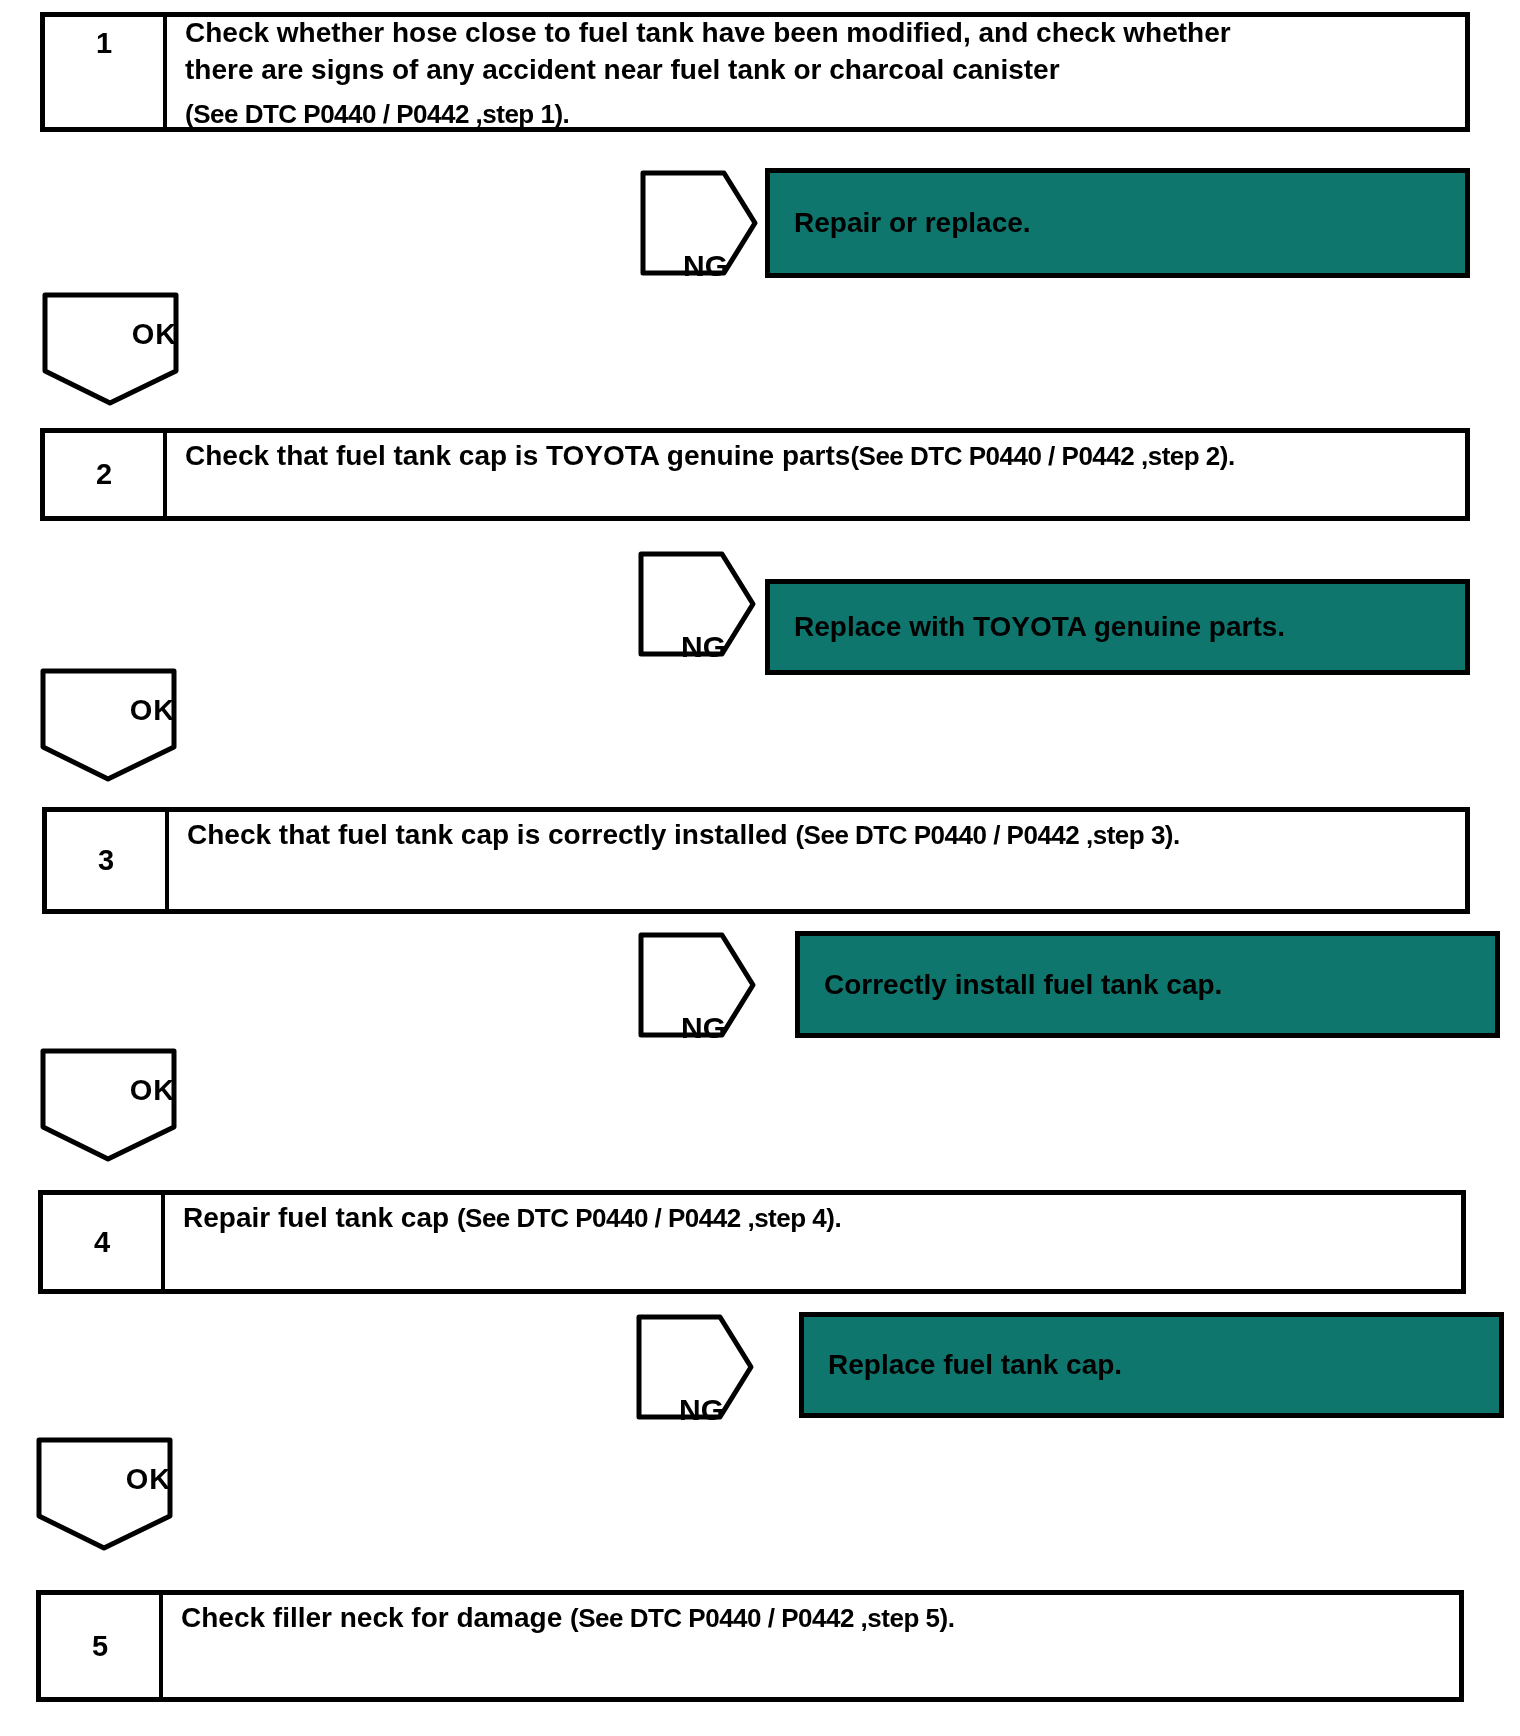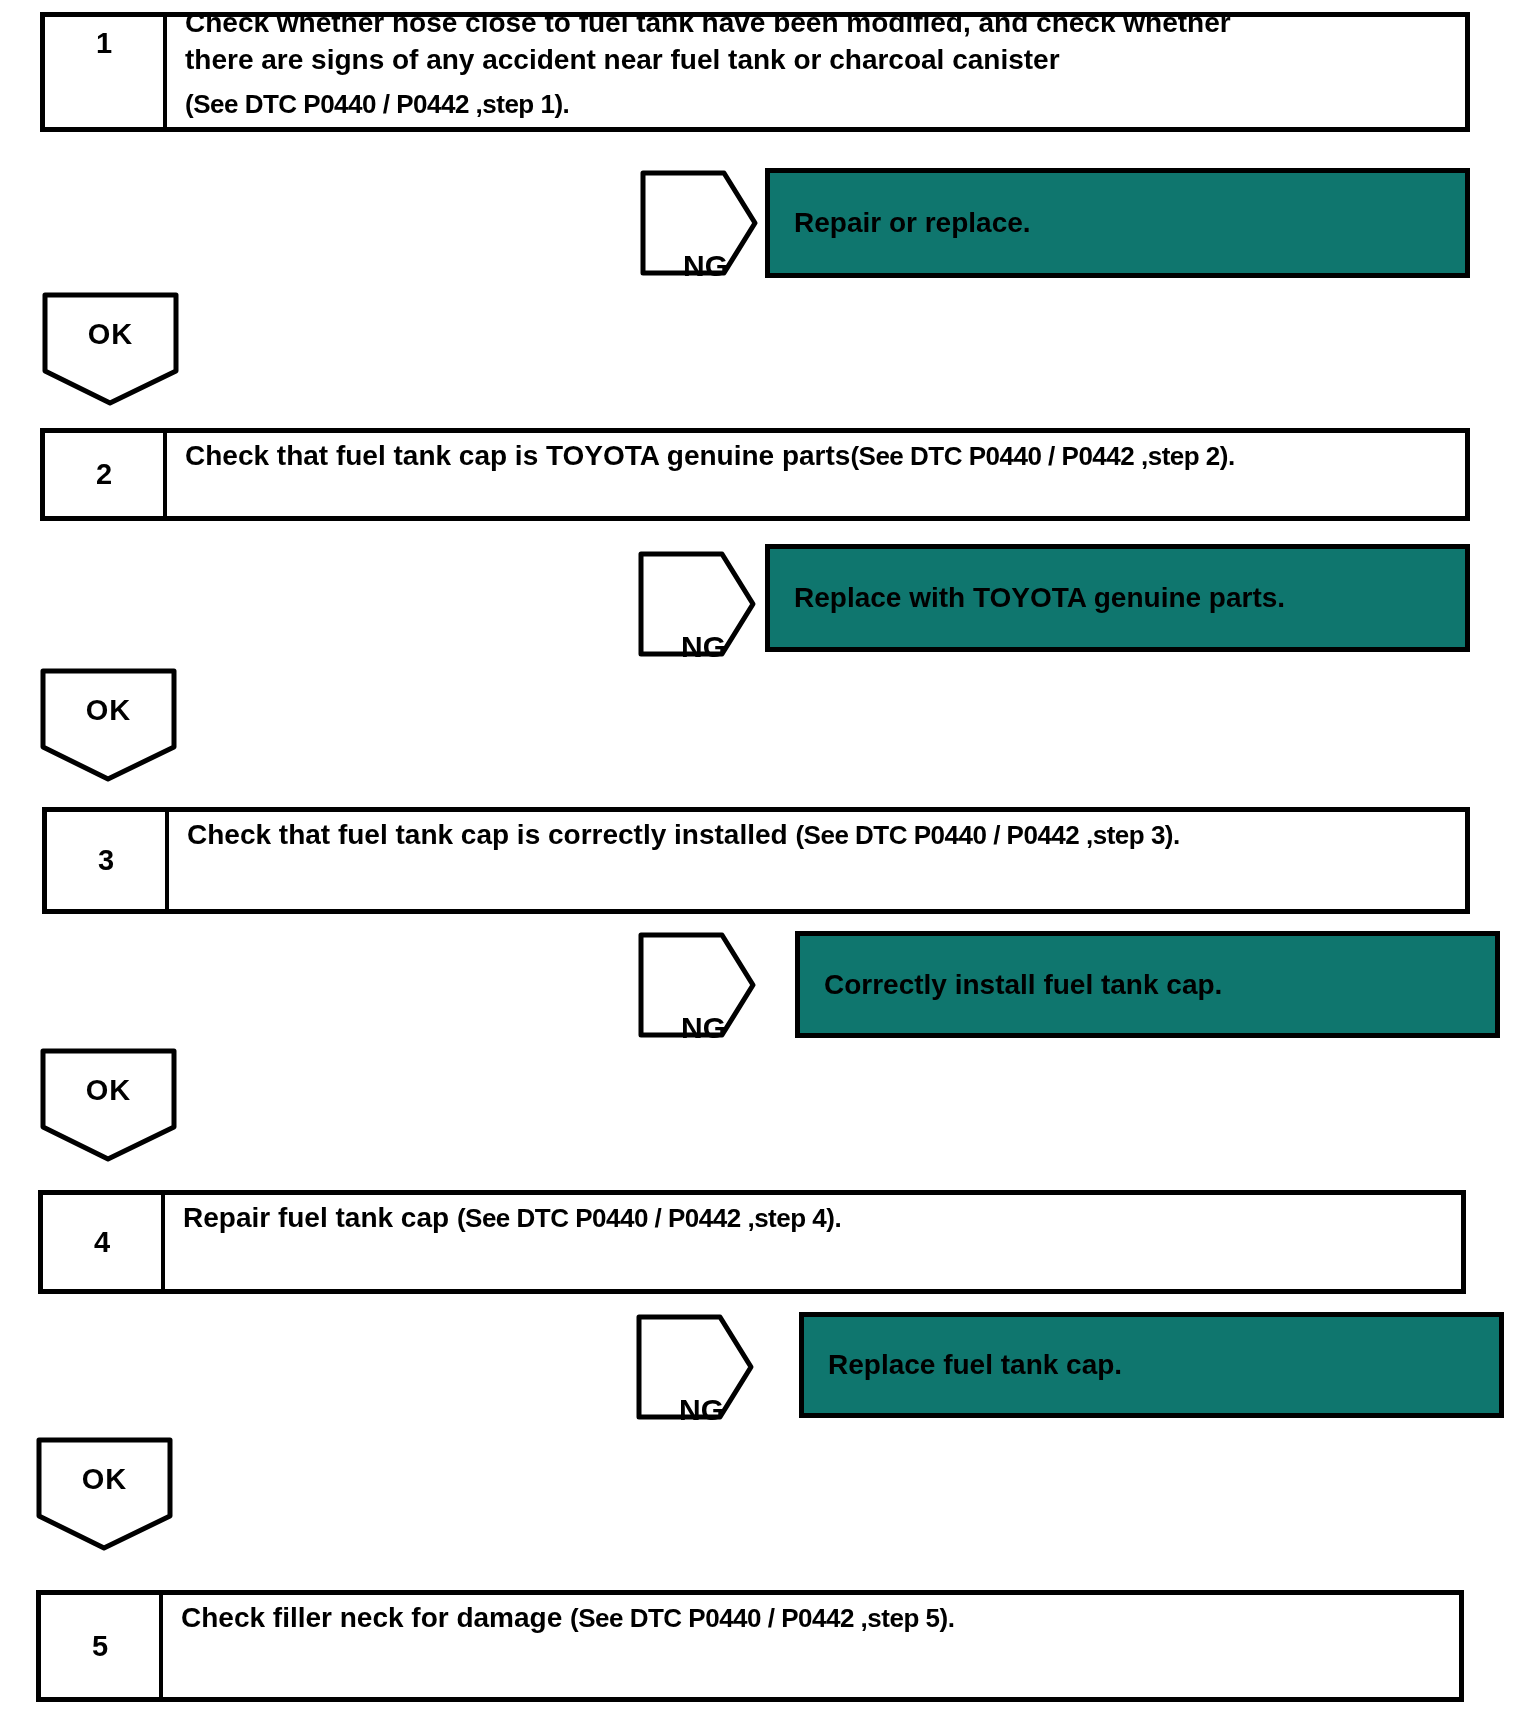--- a/index.html
+++ b/index.html
@@ -78,20 +78,21 @@
     height: 114px;
   }
   .ok-pent .pent-label {
     position: absolute;
     left: 0;
     top: 26px;
     width: 137px;
     text-align: center;
     font-size: 29px;
     letter-spacing: 1px;
+    padding-left: 44px;
   }
   .ng-box {
     position: absolute;
     box-sizing: border-box;
     background: #0f766e;
     border: 5px solid #000000;
     display: flex;
     align-items: center;
     padding-left: 24px;
     font-size: 28px;
@@ -99,21 +100,21 @@
 </style>
 </head>
 <body>
 
 <div id="page">
 
   <div class="step-box" style="left:40px; top:12px; width:1430px; height:120px;">
     <div class="step-num top-align">
       <span>1</span>
     </div>
-    <div class="step-text" style="justify-content:flex-end; padding-top:6px;">
+    <div class="step-text" style="justify-content:center; padding-top:6px;">
       <span class="line">Check whether hose close to fuel tank have been modified, and check whether</span>
       <span class="line">there are signs of any accident near fuel tank or charcoal canister</span>
       <span class="line ref-line"><span class="ref">(See DTC P0440 / P0442 ,step 1).</span></span>
     </div>
   </div>
 
   <div class="ng-pent" style="left:640px; top:170px;">
     <svg width="118" height="106" viewBox="0 0 118 106">
       <polygon points="3,3 84,3 115,53 84,103 3,103" fill="#ffffff" stroke="#000000" stroke-width="5" stroke-linejoin="round"></polygon>
     </svg>
@@ -138,21 +139,21 @@
       <span class="line"><span>Check that fuel tank cap is TOYOTA genuine parts</span><span class="ref">(See DTC P0440 / P0442 ,step 2).</span></span>
     </div>
   </div>
 
   <div class="ng-pent" style="left:638px; top:551px;">
     <svg width="118" height="106" viewBox="0 0 118 106">
       <polygon points="3,3 84,3 115,53 84,103 3,103" fill="#ffffff" stroke="#000000" stroke-width="5" stroke-linejoin="round"></polygon>
     </svg>
     <span class="pent-label">NG</span>
   </div>
-  <div class="ng-box" style="left:765px; top:544px; width:705px; height:108px;">
+  <div class="ng-box" style="left:765px; top:579px; width:705px; height:96px;">
     <span>Replace with TOYOTA genuine parts.</span>
   </div>
 
   <div class="ok-pent" style="left:40px; top:668px;">
     <svg width="137" height="114" viewBox="0 0 137 114">
       <polygon points="3,3 134,3 134,79 68,111 3,79" fill="#ffffff" stroke="#000000" stroke-width="5" stroke-linejoin="round"></polygon>
     </svg>
     <span class="pent-label">OK</span>
   </div>
 

